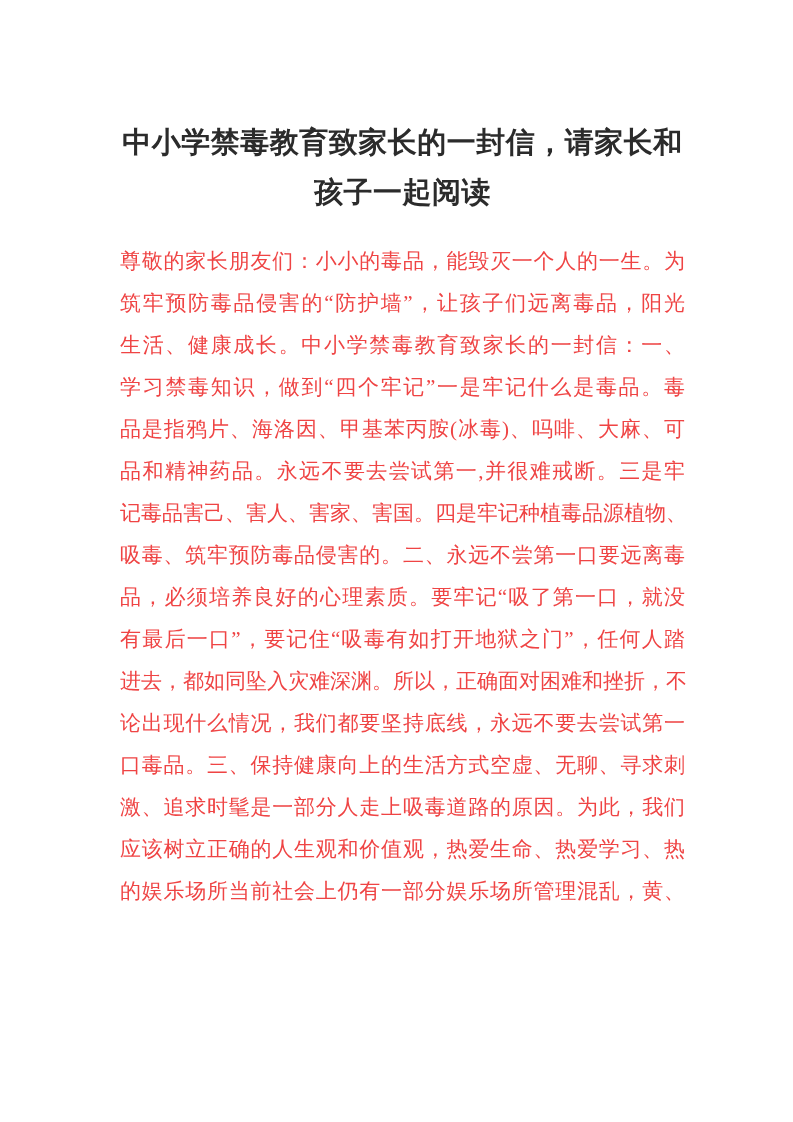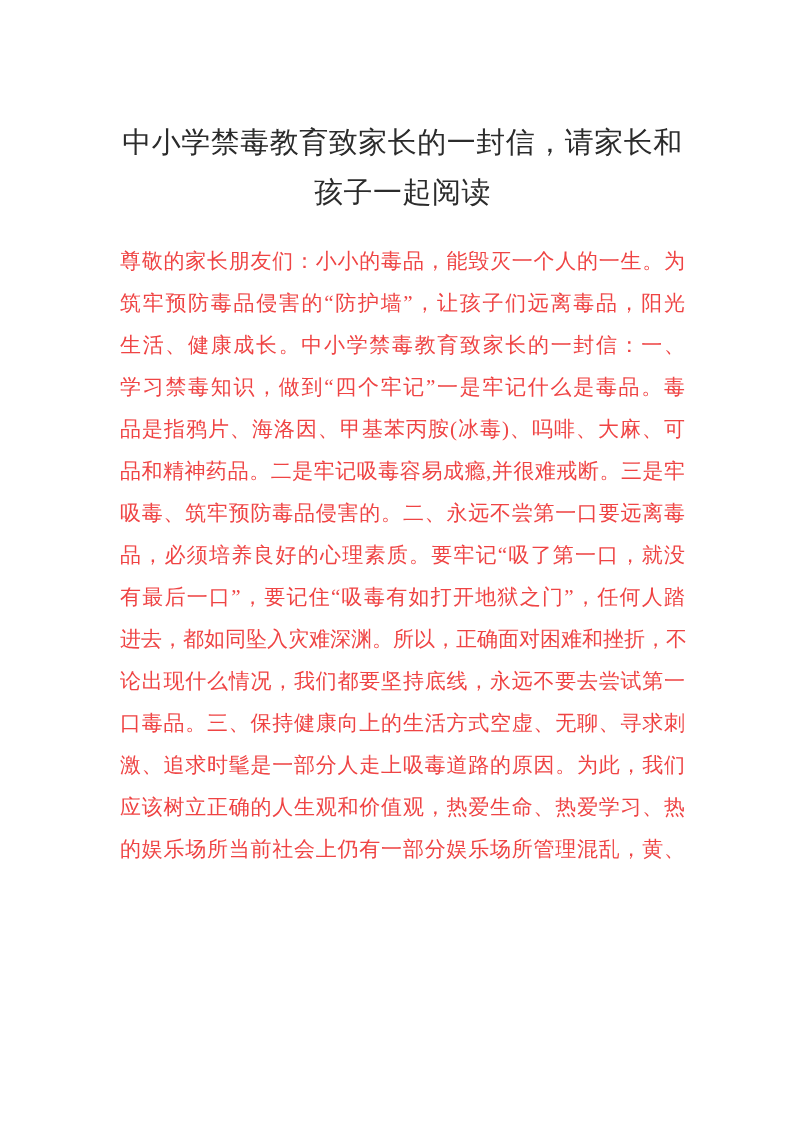--- a/index.html
+++ b/index.html
@@ -14,21 +14,21 @@
     font-family: "Liberation Serif", serif;
   }
   .page {
     position: relative;
     width: 565px;
     margin: 0 0 0 120px;
     color: #333333;
   }
   .doc-title {
     margin: 117px 0 0 0;
-    font-weight: normal;
+    font-weight: bold;
     font-size: 29px;
     line-height: 50px;
     text-align: center;
     letter-spacing: 0.5px;
     color: #2b2b2b;
   }
   .title-line {
     display: block;
     white-space: nowrap;
   }
@@ -53,21 +53,22 @@
   <h1 class="doc-title">
     <span class="title-line">中小学禁毒教育致家长的一封信，请家长和</span>
     <span class="title-line">孩子一起阅读</span>
   </h1>
   <div class="doc-body">
     <div class="body-line">尊敬的家长朋友们：小小的毒品，能毁灭一个人的一生。为</div>
     <div class="body-line">筑牢预防毒品侵害的“防护墙”，让孩子们远离毒品，阳光</div>
     <div class="body-line">生活、健康成长。中小学禁毒教育致家长的一封信：一、</div>
     <div class="body-line">学习禁毒知识，做到“四个牢记”一是牢记什么是毒品。毒</div>
     <div class="body-line">品是指鸦片、海洛因、甲基苯丙胺(冰毒)、吗啡、大麻、可</div>
-    <div class="body-line">品和精神药品。二是牢记吸毒容易成瘾,并很难戒断。三是牢</div>
+    <div class="body-line">品和精神药品。永远不要去尝试第一,并很难戒断。三是牢</div>
+    <div class="body-line">记毒品害己、害人、害家、害国。四是牢记种植毒品源植物、</div>
     <div class="body-line">吸毒、筑牢预防毒品侵害的。二、永远不尝第一口要远离毒</div>
     <div class="body-line">品，必须培养良好的心理素质。要牢记“吸了第一口，就没</div>
     <div class="body-line">有最后一口”，要记住“吸毒有如打开地狱之门”，任何人踏</div>
     <div class="body-line">进去，都如同坠入灾难深渊。所以，正确面对困难和挫折，不</div>
     <div class="body-line">论出现什么情况，我们都要坚持底线，永远不要去尝试第一</div>
     <div class="body-line">口毒品。三、保持健康向上的生活方式空虚、无聊、寻求刺</div>
     <div class="body-line">激、追求时髦是一部分人走上吸毒道路的原因。为此，我们</div>
     <div class="body-line">应该树立正确的人生观和价值观，热爱生命、热爱学习、热</div>
     <div class="body-line">的娱乐场所当前社会上仍有一部分娱乐场所管理混乱，黄、</div>
   </div>

